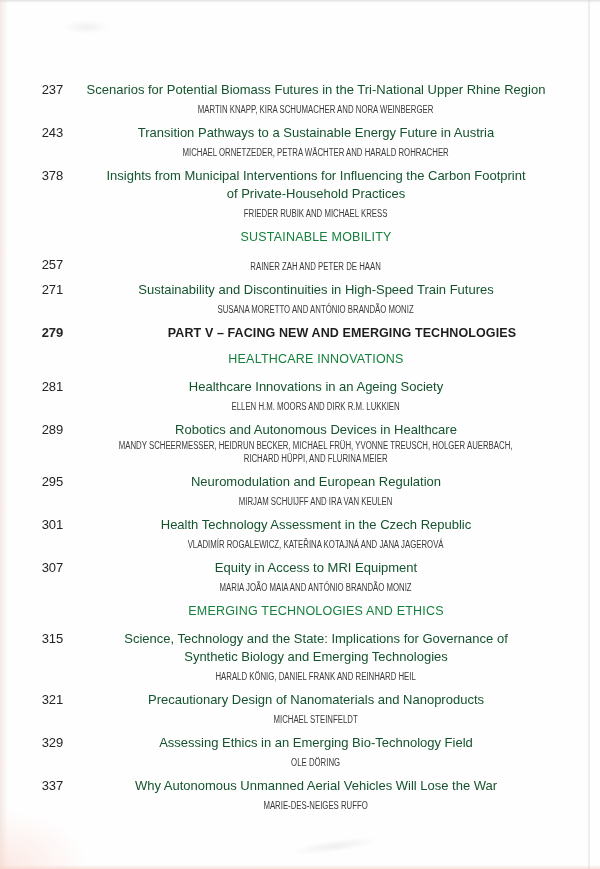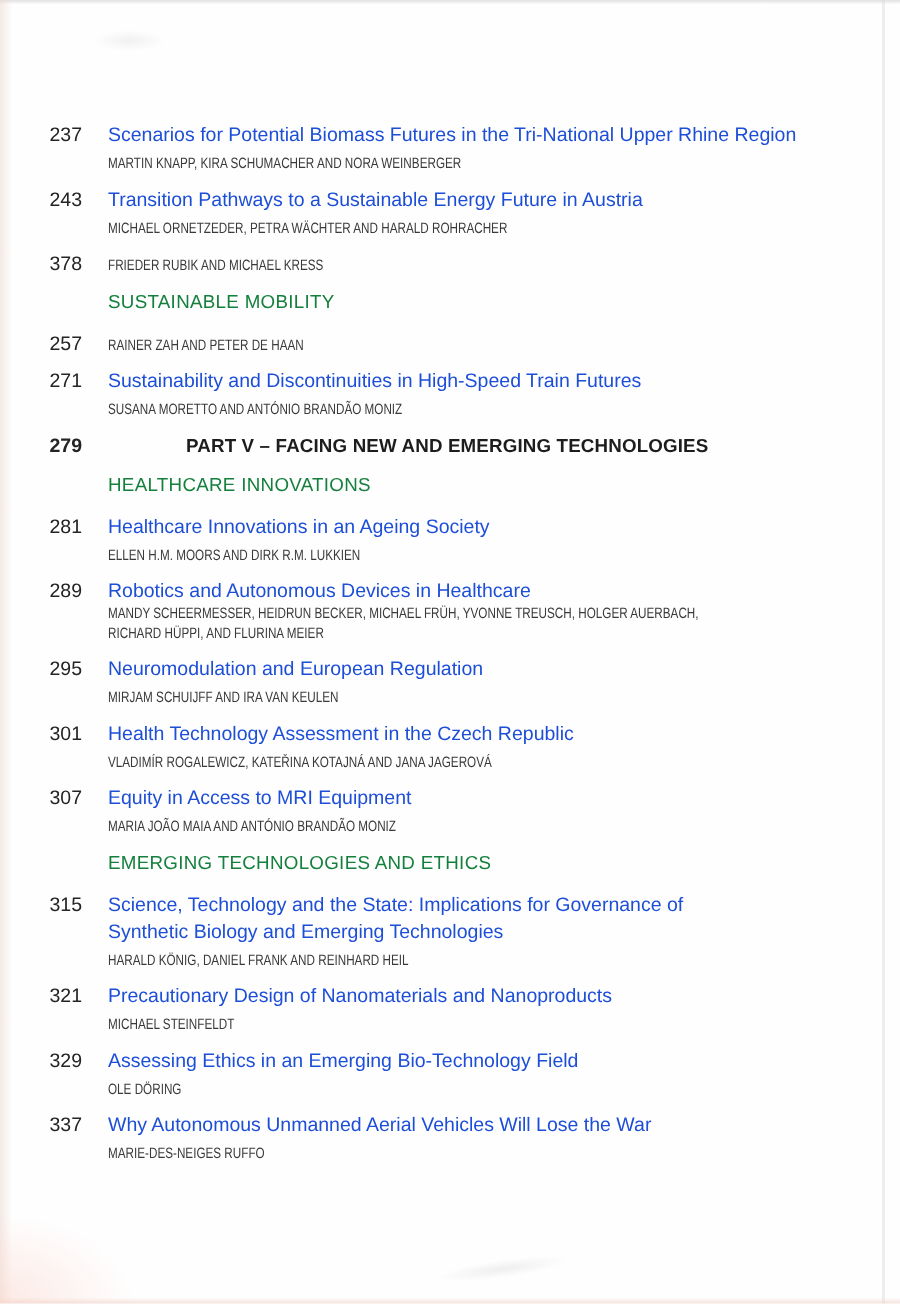--- a/index.html
+++ b/index.html
@@ -50,34 +50,34 @@
     position: absolute; top: 840px; left: 290px; width: 90px; height: 12px;
     background: radial-gradient(ellipse at center, rgba(160,160,160,0.16), rgba(255,255,255,0) 70%);
     transform: rotate(-8deg);
     pointer-events: none;
   }
 
   .toc {
     position: relative;
     padding: 81px 40px 0 33px;
   }
-  .row { display: flex; align-items: flex-start; }
+  .row { display: flex; align-items: flex-start; text-align: center; }
   .num {
     flex: 0 0 39px;
     font-size: 13px;
     line-height: 18px;
     color: #242424;
   }
   .body { flex: 1 1 auto; min-width: 0; }
 
   .entry { margin-bottom: 7px; }
   .title {
     font-size: 13px;
     line-height: 18px;
-    color: #1d4ed8;
+    color: #14532d;
     white-space: pre-line;
   }
   .authors {
     font-size: 10px;
     line-height: 13px;
     color: #3a3a3a;
     white-space: pre-line;
     display: inline-block;
     width: 128%;
     transform: scaleX(0.78);
@@ -129,20 +129,22 @@
       <div class="num">243</div>
       <div class="body">
         <div class="title">Transition Pathways to a Sustainable Energy Future in Austria</div>
         <div class="authors">MICHAEL ORNETZEDER, PETRA WÄCHTER AND HARALD ROHRACHER</div>
       </div>
     </div>
 
     <div class="row entry">
       <div class="num">378</div>
       <div class="body">
+        <div class="title">Insights from Municipal Interventions for Influencing the Carbon Footprint
+of Private-Household Practices</div>
         <div class="authors">FRIEDER RUBIK AND MICHAEL KRESS</div>
       </div>
     </div>
 
     <div class="row section">
       <div class="num"></div>
       <div class="body">
         <div class="section-label">SUSTAINABLE MOBILITY</div>
       </div>
     </div>

